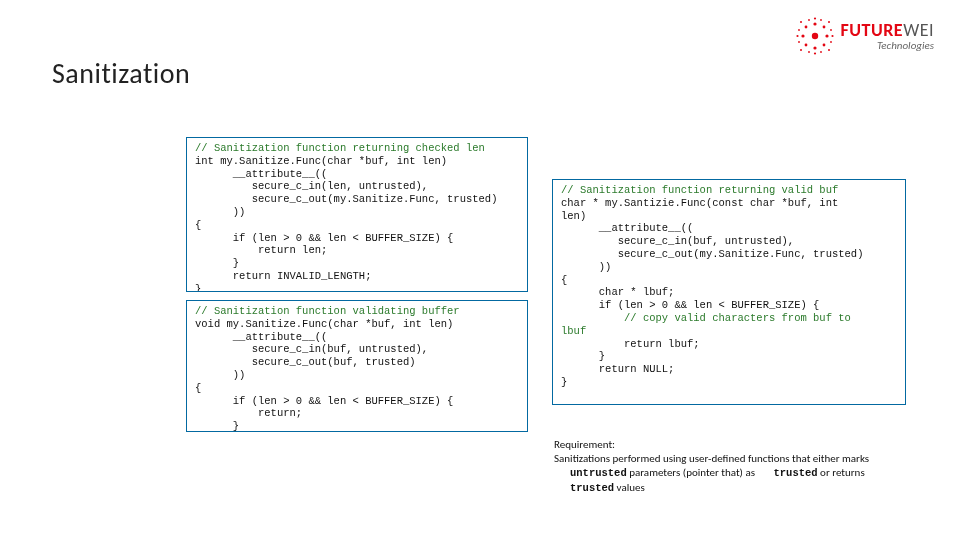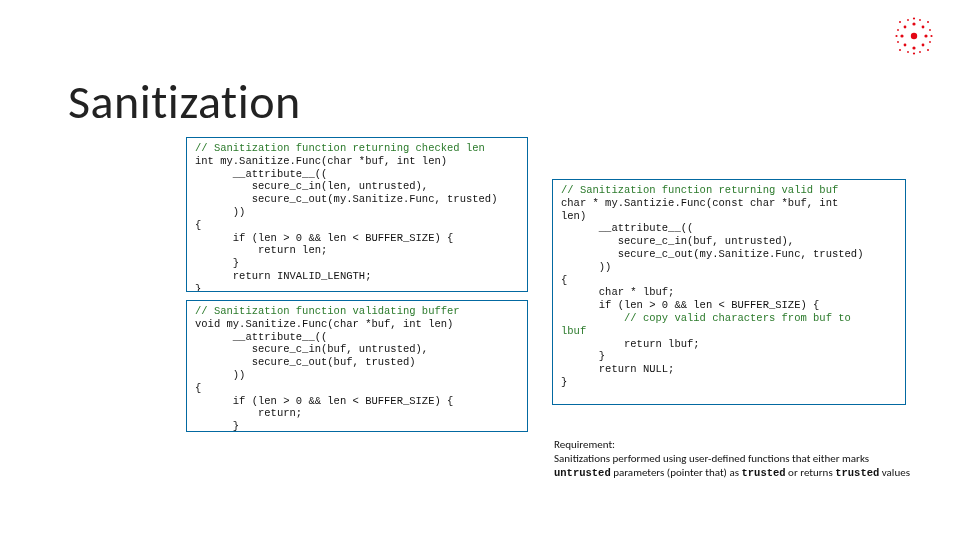--- a/index.html
+++ b/index.html
@@ -43,22 +43,22 @@
     font-size: 11px;
     font-style: italic;
     color: #666;
     text-align: right;
     margin-top: 1px;
   }
   h1.title {
     position: absolute;
     top: 56px;
     left: 52px;
-    margin: 16px;
-    font-size: 48px;
+    margin: 0;
+    font-size: 28px;
     font-weight: 300;
     color: #222;
     letter-spacing: 0.5px;
   }
   .codebox {
     position: absolute;
     border: 1px solid #0369a1;
     padding: 4px 8px 4px 8px;
     font-family: "Courier New", monospace;
     font-size: 10.5px;
@@ -75,21 +75,21 @@
   .req {
     position: absolute;
     top: 438px;
     left: 554px;
     width: 366px;
     font-size: 11px;
     line-height: 1.28;
     color: #111;
   }
   .req b { font-weight: 700; }
-  .req .mono { font-family: "Courier New", monospace; font-size: 10.5px; }
+  .req .mono { font-family: "Courier New", monospace; font-size: 10.5px; margin-left: 16px; }
 </style>
 </head>
 <body>
 
 <div class="logo">
   <svg class="logo-mark" viewBox="0 0 40 40">
     <g fill="#e30613">
       <circle cx="20" cy="20" r="3.2"></circle>
       <circle cx="20" cy="8" r="1.6"></circle>
         <circle cx="20" cy="32" r="1.6"></circle>
@@ -110,20 +110,24 @@
       <circle cx="14" cy="4" r="0.9"></circle>
         <circle cx="26" cy="4" r="0.9"></circle>
       <circle cx="4" cy="14" r="0.9"></circle>
         <circle cx="4" cy="26" r="0.9"></circle>
       <circle cx="36" cy="14" r="0.9"></circle>
         <circle cx="36" cy="26" r="0.9"></circle>
       <circle cx="14" cy="36" r="0.9"></circle>
         <circle cx="26" cy="36" r="0.9"></circle>
     </g>
   </svg>
+  <div class="logo-text">
+    <span class="line1"><b>FUTURE</b><span>WEI</span></span>
+    <span class="line2">Technologies</span>
+  </div>
 </div>
 
 <h1 class="title">Sanitization</h1>
 
 <div id="box1" class="codebox"><span class="cmt">// Sanitization function returning checked len</span>
 <span>int my.Sanitize.Func(char *buf, int len)</span>
 <span>      __attribute__((</span>
 <span>         secure_c_in(len, untrusted),</span>
 <span>         secure_c_out(my.Sanitize.Func, trusted)</span>
 <span>      ))</span>

